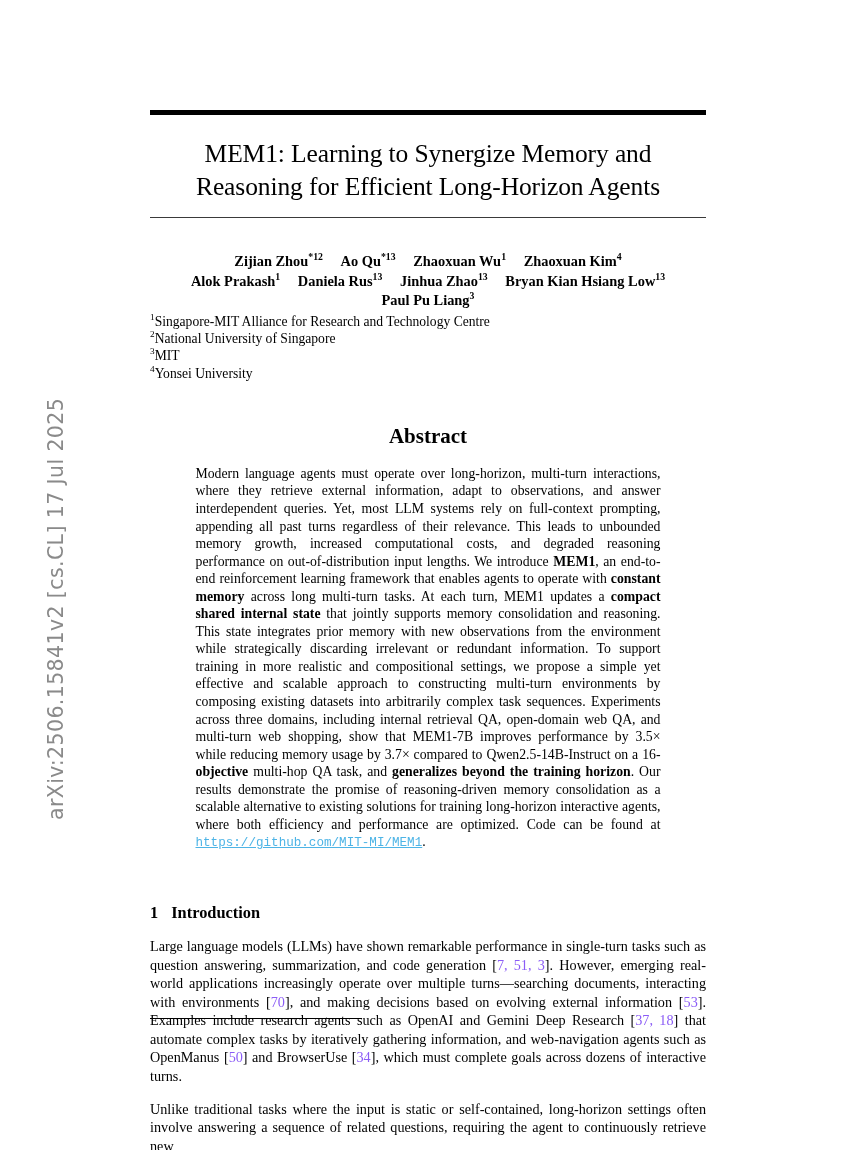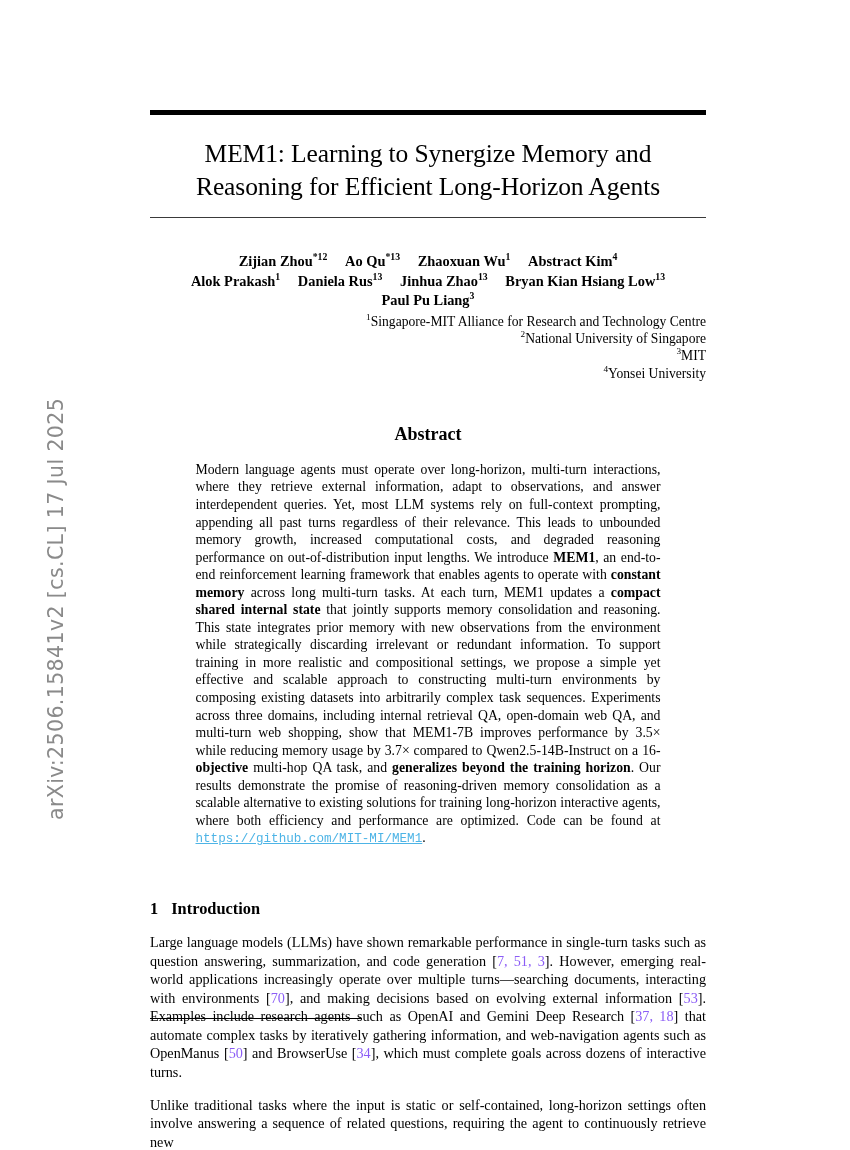--- a/index.html
+++ b/index.html
@@ -80,31 +80,31 @@
     line-height: 19.6px;
     font-weight: bold;
   }
   #authors .aline { display: block; white-space: nowrap; }
   #authors .author { margin: 11px 7px; }
   sup { font-size: 0.68em; vertical-align: super; line-height: 0; }
 
   
   #affiliations {
     margin-top: 2px;
-    text-align: right;
+    text-align: left;
     font-size: 13.6px;
     line-height: 17.2px;
   }
   #affiliations .affline { display: block; }
 
   
   #abstract-heading {
     text-align: center;
     font-weight: bold;
-    font-size: 18px;
+    font-size: 21px;
     margin-top: 42px;
   }
   #abstract-body {
     margin: 16px auto 0 auto;
     width: 465px;
     font-size: 13.75px;
     line-height: 17.55px;
     text-align: justify;
     text-justify: inter-word;
     hyphens: manual;
@@ -175,21 +175,21 @@
       <span class="tline">Reasoning for Efficient Long-Horizon Agents</span>
     </div>
 
     <div class="rule-thin"></div>
 
     <div id="authors">
       <span class="aline">
         <span class="author"><span>Zijian Zhou</span><sup>*12</sup></span>
         <span class="author"><span>Ao Qu</span><sup>*13</sup></span>
         <span class="author"><span>Zhaoxuan Wu</span><sup>1</sup></span>
-        <span class="author"><span>Abstract Kim</span><sup>4</sup></span>
+        <span class="author"><span>Zhaoxuan Kim</span><sup>4</sup></span>
       </span>
       <span class="aline">
         <span class="author"><span>Alok Prakash</span><sup>1</sup></span>
         <span class="author"><span>Daniela Rus</span><sup>13</sup></span>
         <span class="author"><span>Jinhua Zhao</span><sup>13</sup></span>
         <span class="author"><span>Bryan Kian Hsiang Low</span><sup>13</sup></span>
       </span>
       <span class="aline">
         <span class="author"><span>Paul Pu Liang</span><sup>3</sup></span>
       </span>

